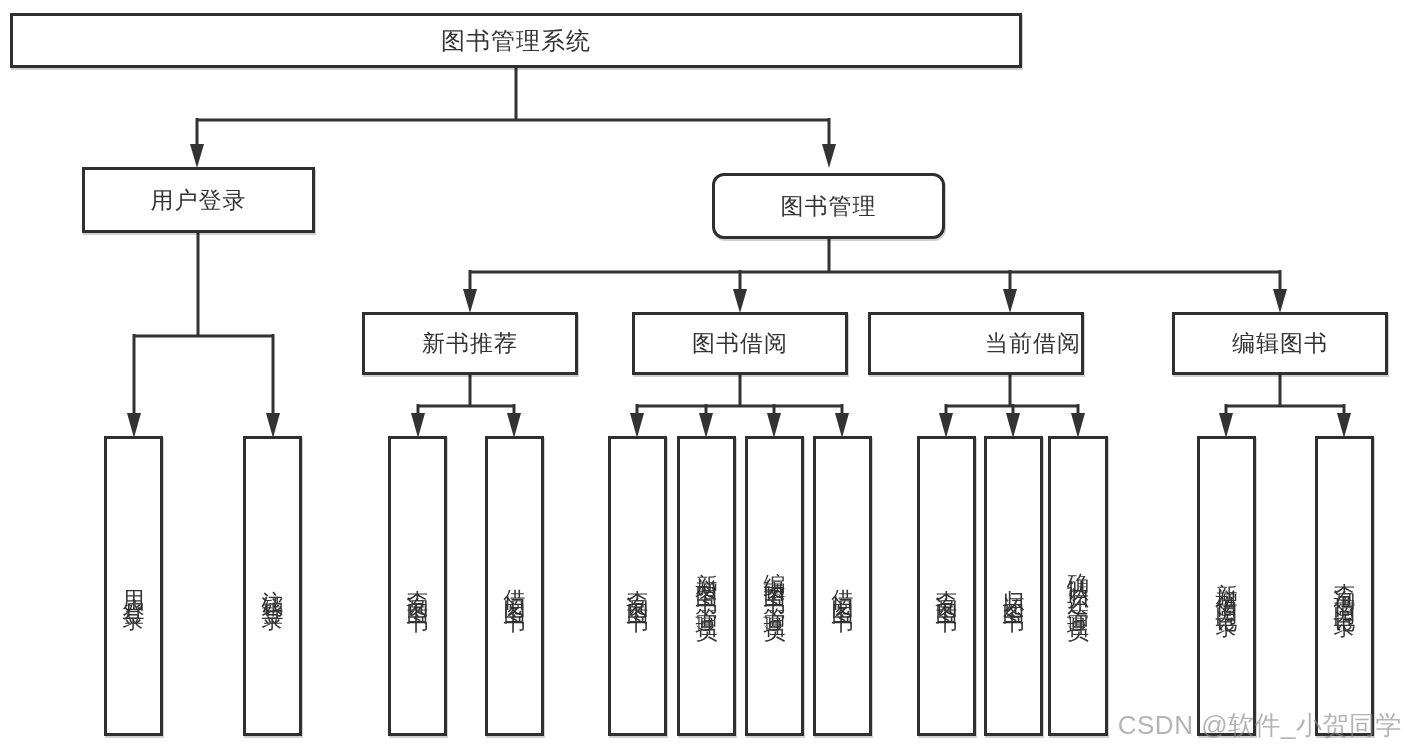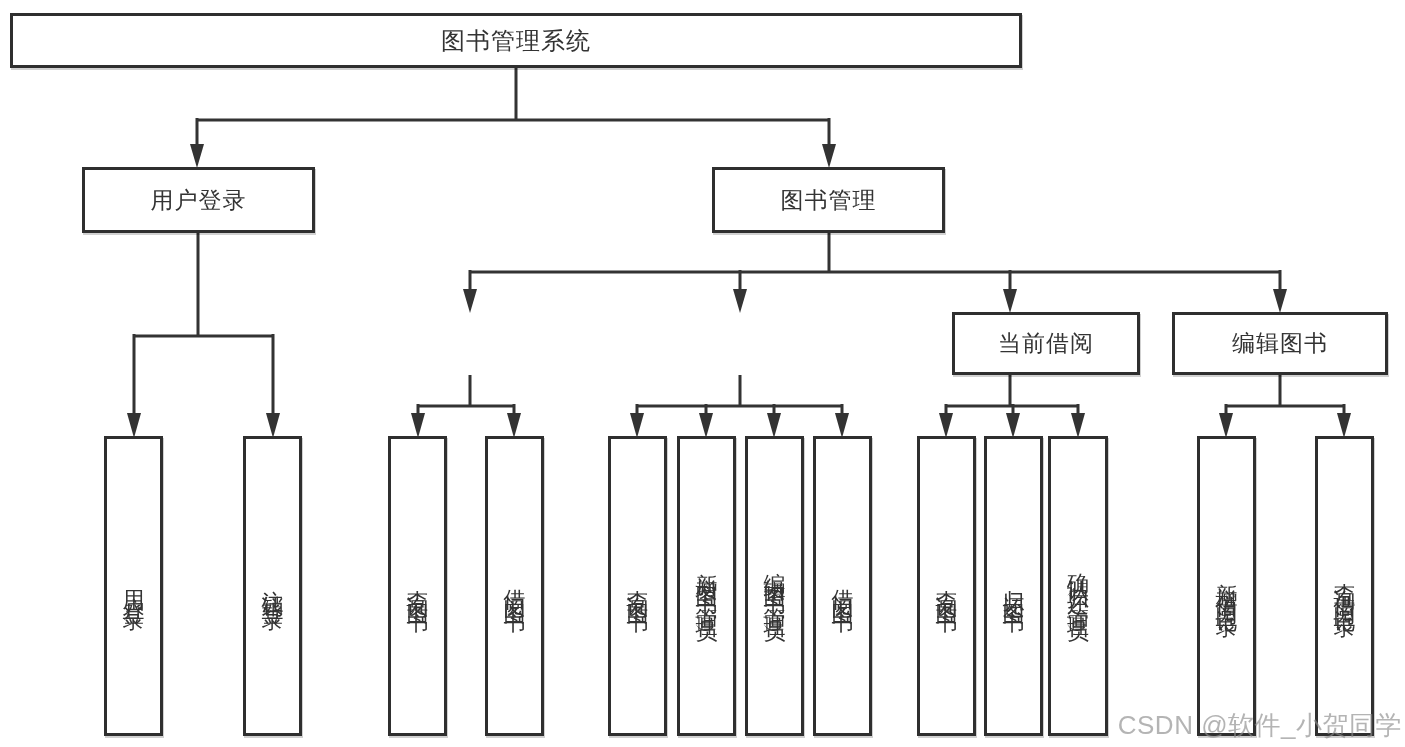--- a/index.html
+++ b/index.html
@@ -101,25 +101,31 @@
     </g>
   </svg>
 
   <div class="box hbox root-box" style="left:10px; top:13px; width:1012px; height:55px;">
     <span>图书管理系统</span>
   </div>
 
   <div class="box hbox" style="left:82px; top:167px; width:233px; height:66px;">
     <span>用户登录</span>
   </div>
-  <div class="box hbox" style="left:712px; top:167px; width:233px; height:66px;">
+  <div class="box hbox" style="left:712px; top:173px; width:233px; height:66px;border-radius:12px;">
     <span>图书管理</span>
   </div>
 
-  <div class="box hbox" style="left:952px; top:312px; width:188px; height:63px;">
+  <div class="box hbox" style="left:362px; top:312px; width:216px; height:63px;">
+    <span>新书推荐</span>
+  </div>
+  <div class="box hbox" style="left:632px; top:312px; width:216px; height:63px;">
+    <span>图书借阅</span>
+  </div>
+  <div class="box hbox" style="left:868px; top:312px; width:216px; height:63px;justify-content:flex-end;">
     <span>当前借阅</span>
   </div>
   <div class="box hbox" style="left:1172px; top:312px; width:216px; height:63px;">
     <span>编辑图书</span>
   </div>
 
   <div class="box vbox" style="left:104px; top:436px; width:59px; height:300px;">
     <span class="vtext">用户登录</span>
   </div>
   <div class="box vbox" style="left:243px; top:436px; width:59px; height:300px;">

